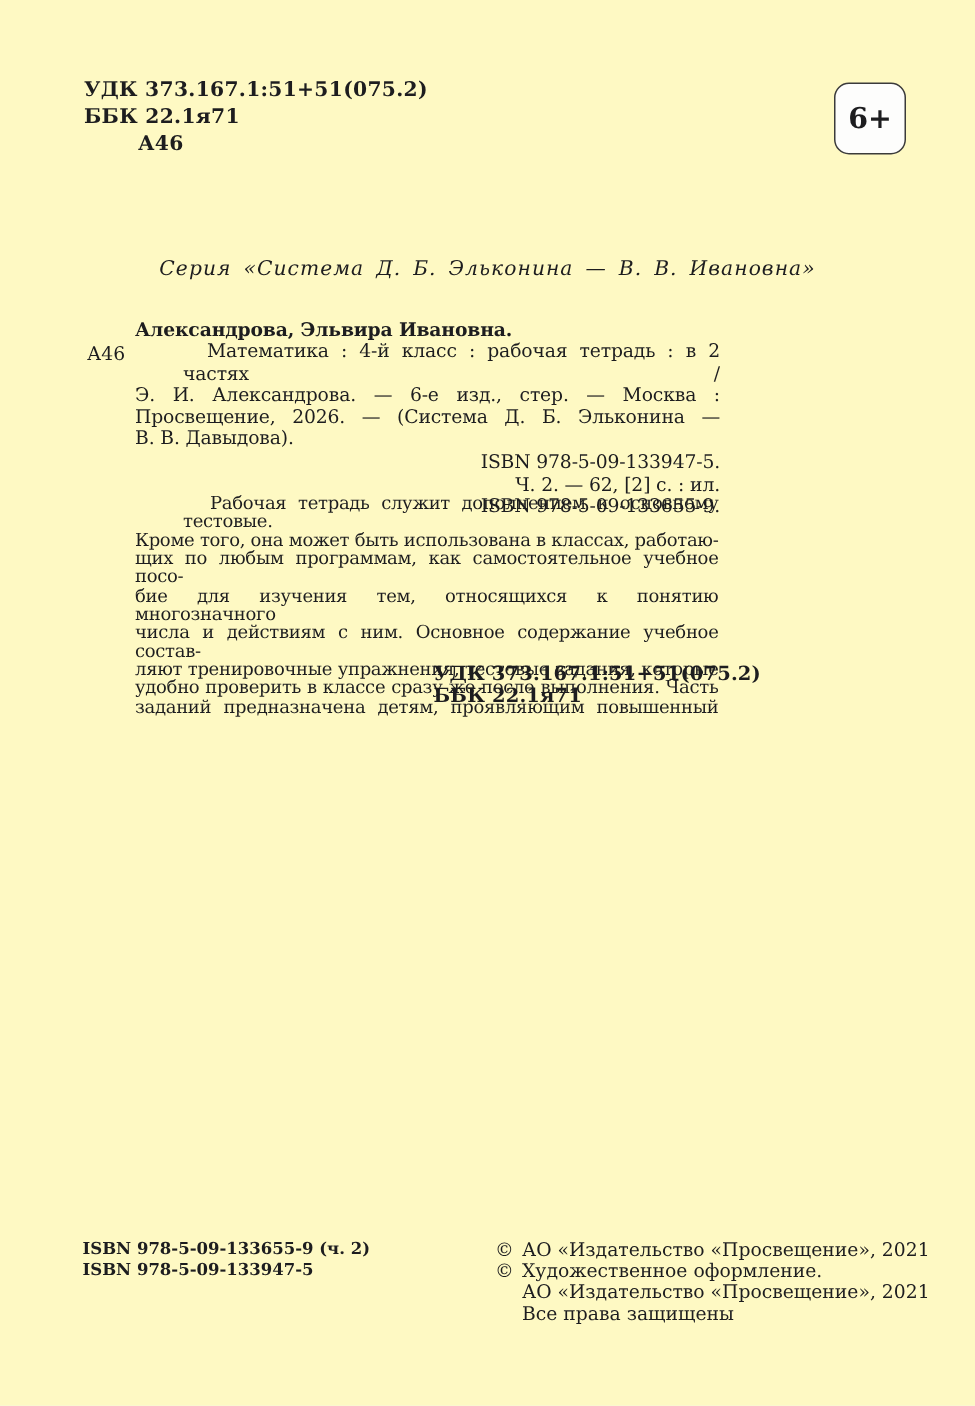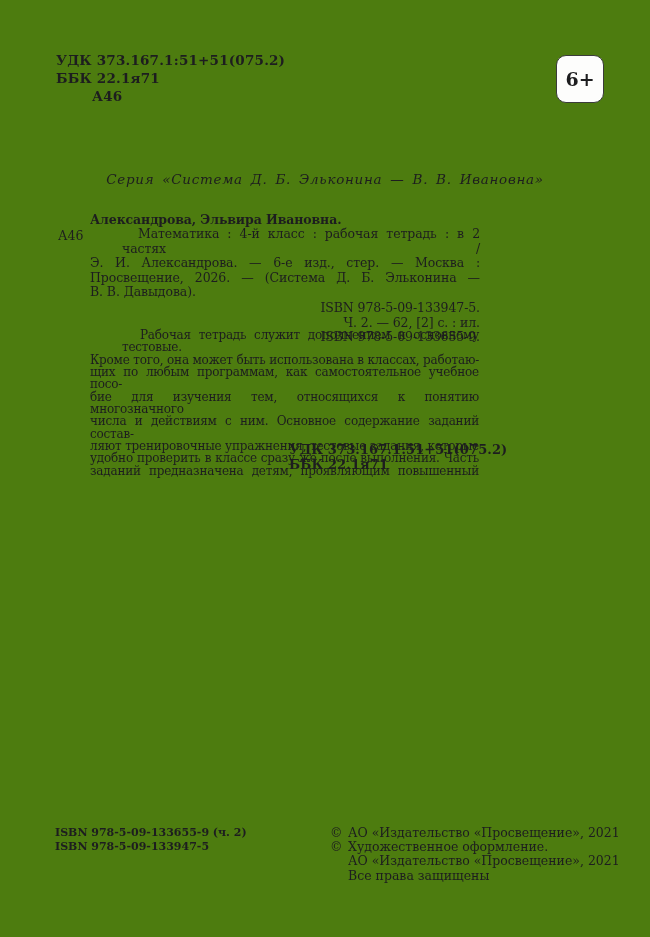--- a/index.html
+++ b/index.html
@@ -5,21 +5,21 @@
   html, body { margin: 0; padding: 0; }
   body {
     width: 650px; height: 937px;
     background: #f4f3f1;
     font-family: "DejaVu Serif", "Liberation Serif", serif;
     color: #1d1d1f;
   }
   .page {
     position: relative;
     width: 650px; height: 937px;
-    background: #4d7c0f;
+    background: #fef9c3;
     overflow: hidden;
   }
   .bold { font-weight: bold; }
 
   
   .top-codes {
     position: absolute; left: 56px; top: 52px;
     font-size: 13.5px; font-weight: bold; line-height: 17.8px;
     letter-spacing: 0.2px; white-space: nowrap;
   }
@@ -111,21 +111,21 @@
       <div>Ч. 2. — 62, [2] с. : ил.</div>
       <div>ISBN 978-5-09-133655-9.</div>
     </div>
   </div>
 
   <div class="annotation">
     <div class="jline indent1">Рабочая тетрадь служит дополнением к основному тестовые.</div>
     <div class="jline">Кроме того, она может быть использована в классах, работаю-</div>
     <div class="jline">щих по любым программам, как самостоятельное учебное посо-</div>
     <div class="jline">бие для изучения тем, относящихся к понятию многозначного</div>
-    <div class="jline">числа и действиям с ним. Основное содержание заданий состав-</div>
+    <div class="jline">числа и действиям с ним. Основное содержание учебное состав-</div>
     <div class="jline">ляют тренировочные упражнения, тестовые задания, которые</div>
     <div class="jline">удобно проверить в классе сразу же после выполнения. Часть</div>
     <div class="jline">заданий предназначена детям, проявляющим повышенный</div>
   </div>
 
   <div class="codes-right">
     <div>УДК 373.167.1:51+51(075.2)</div>
     <div>ББК 22.1я71</div>
   </div>
 

